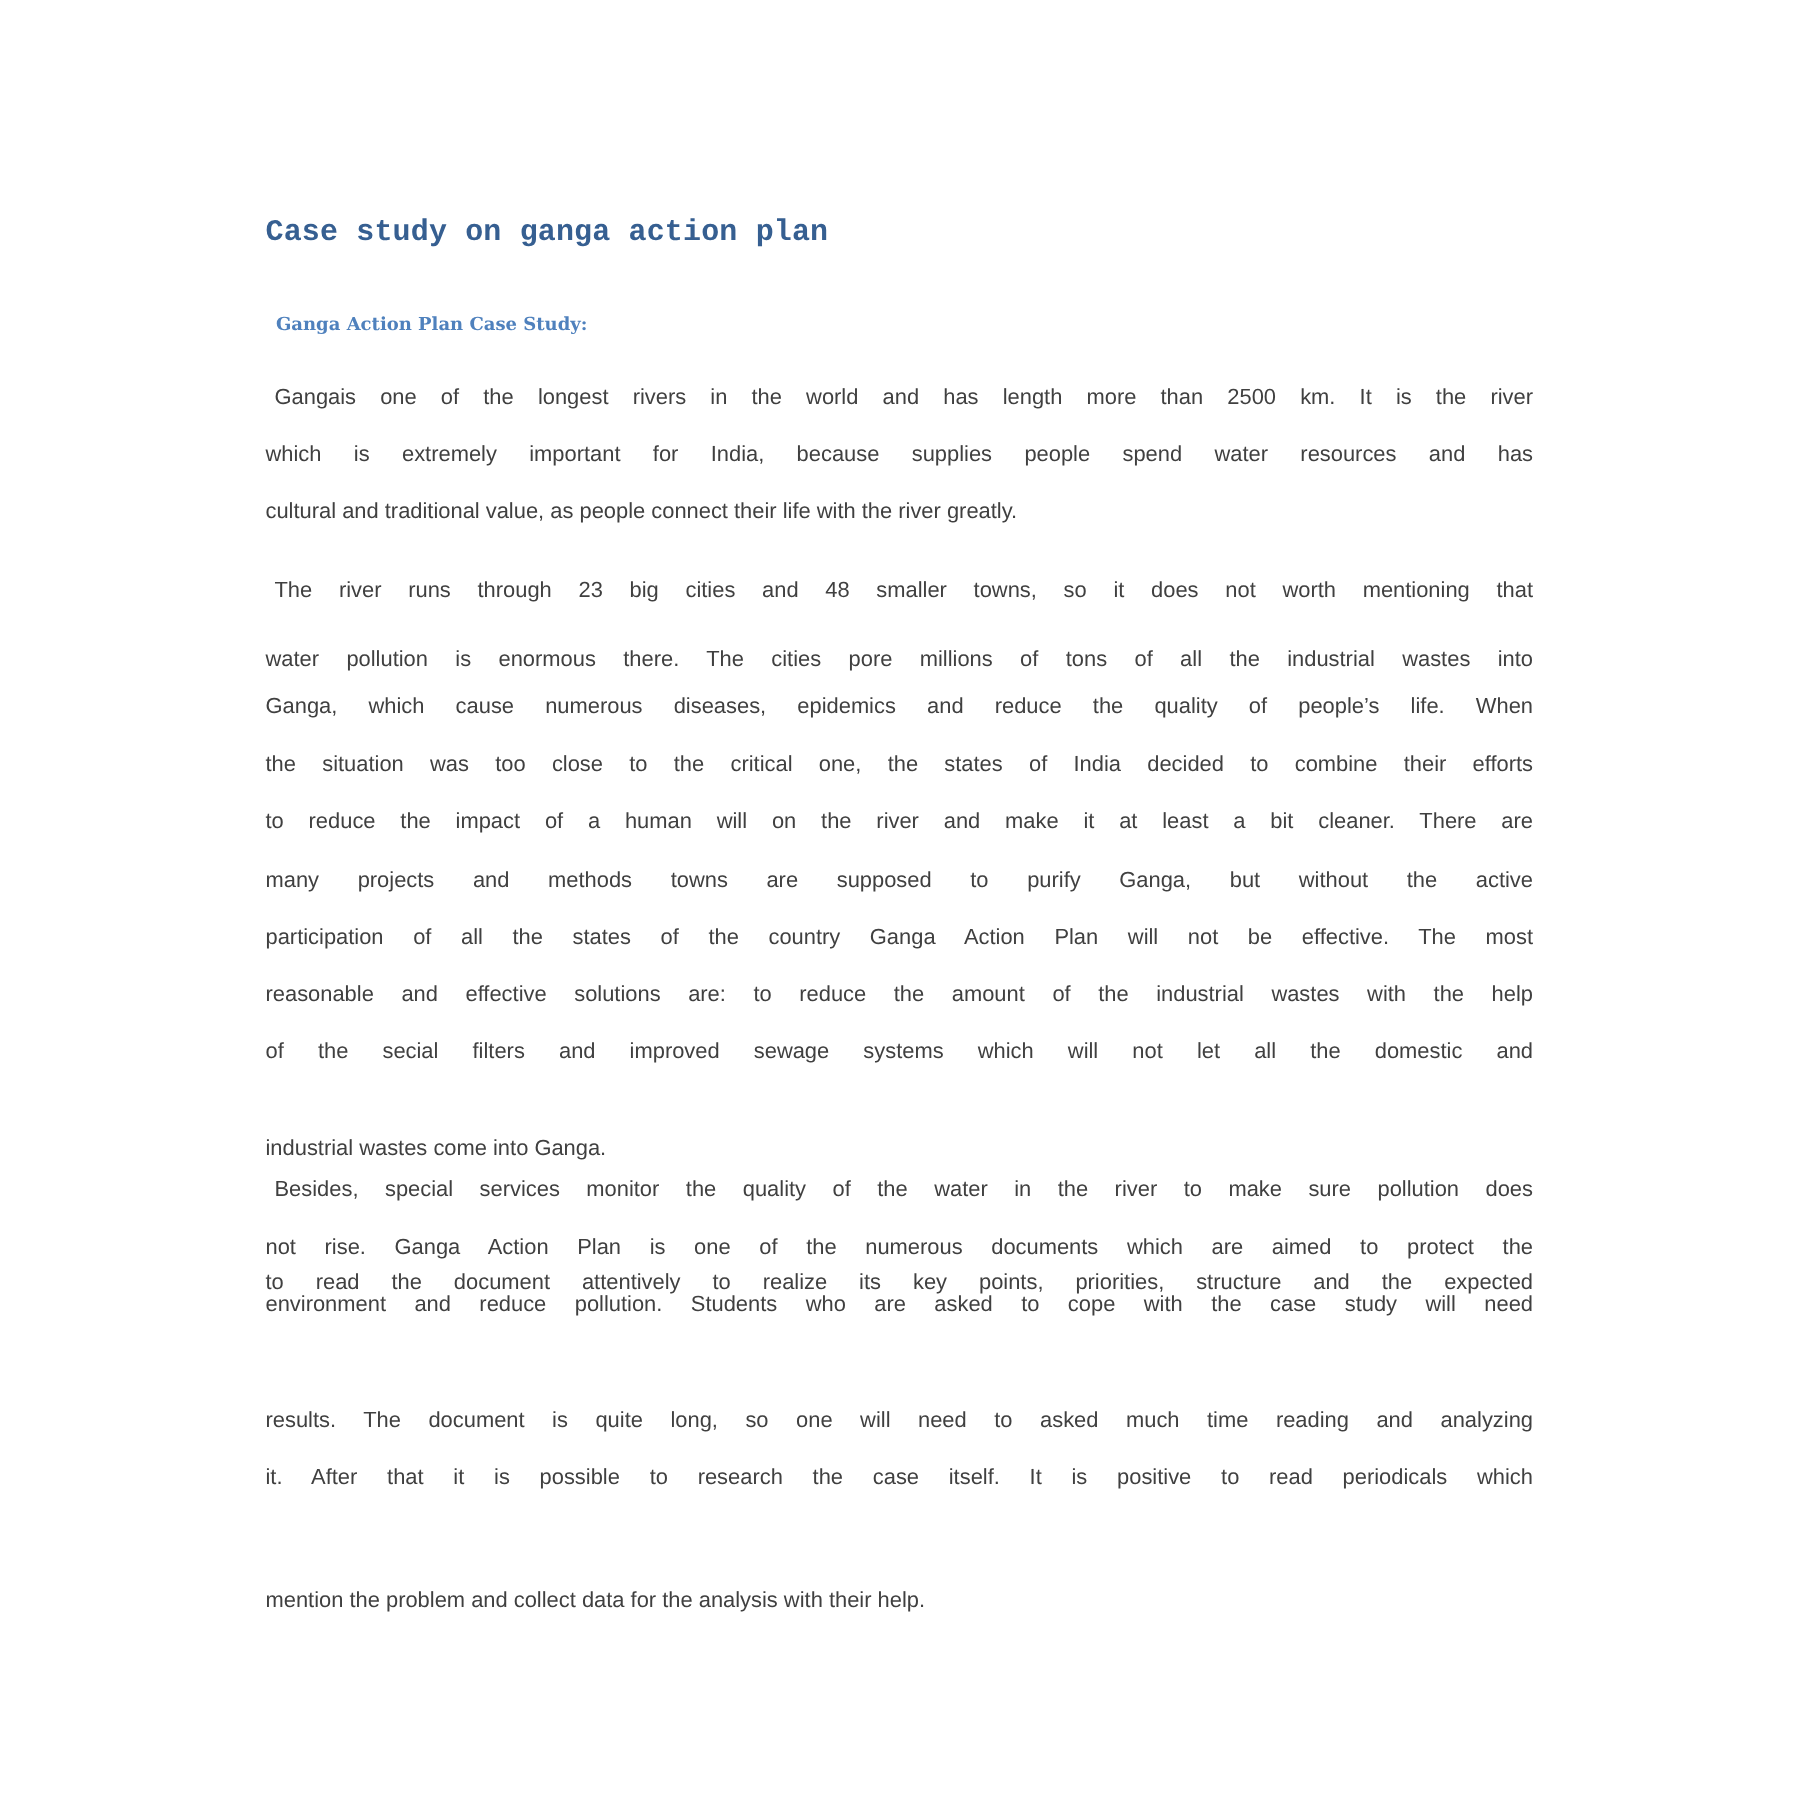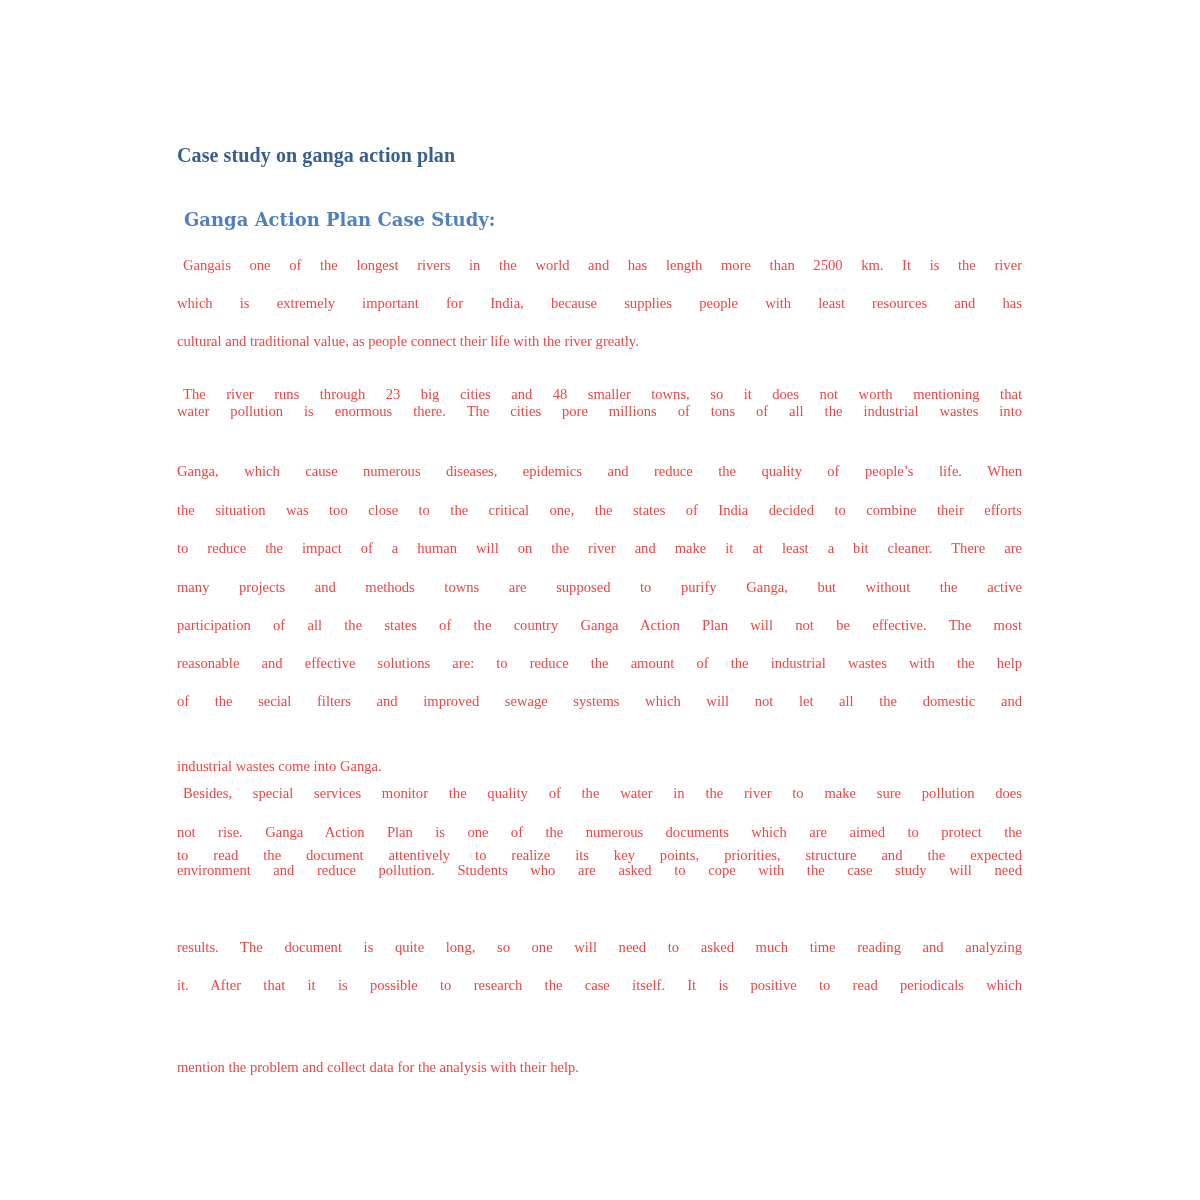--- a/index.html
+++ b/index.html
@@ -17,45 +17,45 @@
     .page {
       position: absolute;
       left: 177px;
       top: 0;
       width: 845px;
     }
     .title {
       position: absolute;
       left: 0;
       top: 144px;
-      font-family: Liberation Serif, serif;
+      font-family: Liberation Mono, monospace;
       font-weight: bold;
       font-size: 20px;
       color: #365f91;
       white-space: nowrap;
       letter-spacing: 0.1px;
       text-align: right;
     }
     .subtitle {
       position: absolute;
       left: 7px;
       top: 209px;
       font-family: "DejaVu Serif", serif;
       font-weight: bold;
-      font-size: 18px;
+      font-size: 12px;
       color: #4f81bd;
       white-space: nowrap;
     }
     .line {
       position: absolute;
       left: 0;
       width: 845px;
-      font-family: Liberation Serif, serif;
+      font-family: Liberation Sans, sans-serif;
       font-size: 14.6px;
-      color: #ef4444;
+      color: #404040;
       white-space: nowrap;
       text-align: justify;
       text-align-last: justify;
       height: 20px;
       line-height: 20px;
     }
     .line.last {
       text-align-last: left;
     }
     .line.indent {
@@ -65,27 +65,27 @@
   </style>
 </head>
 <body>
 
 <div class="page">
   <div class="title">Case study on ganga action plan</div>
   <div class="subtitle">Ganga Action Plan Case Study:</div>
 
   <div>
     <div class="line indent" style="top:255px">Gangais one of the longest rivers in the world and has length more than 2500 km. It is the river</div>
-    <div class="line" style="top:293px">which is extremely important for India, because supplies people with least resources and has</div>
+    <div class="line" style="top:293px">which is extremely important for India, because supplies people spend water resources and has</div>
     <div class="line last" style="top:331px">cultural and traditional value, as people connect their life with the river greatly.</div>
   </div>
 
   <div>
     <div class="line indent" style="top:384px">The river runs through 23 big cities and 48 smaller towns, so it does not worth mentioning that</div>
-    <div class="line" style="top:401px">water pollution is enormous there. The cities pore millions of tons of all the industrial wastes into</div>
+    <div class="line" style="top:430px">water pollution is enormous there. The cities pore millions of tons of all the industrial wastes into</div>
     <div class="line" style="top:461px">Ganga, which cause numerous diseases, epidemics and reduce the quality of people’s life. When</div>
     <div class="line" style="top:500px">the situation was too close to the critical one, the states of India decided to combine their efforts</div>
     <div class="line" style="top:538px">to reduce the impact of a human will on the river and make it at least a bit cleaner. There are</div>
     <div class="line" style="top:577px">many projects and methods towns are supposed to purify Ganga, but without the active</div>
     <div class="line" style="top:615px">participation of all the states of the country Ganga Action Plan will not be effective. The most</div>
     <div class="line" style="top:653px">reasonable and effective solutions are: to reduce the amount of the industrial wastes with the help</div>
     <div class="line" style="top:691px">of the secial filters and improved sewage systems which will not let all the domestic and</div>
     <div class="line last" style="top:756px">industrial wastes come into Ganga.</div>
   </div>
 

